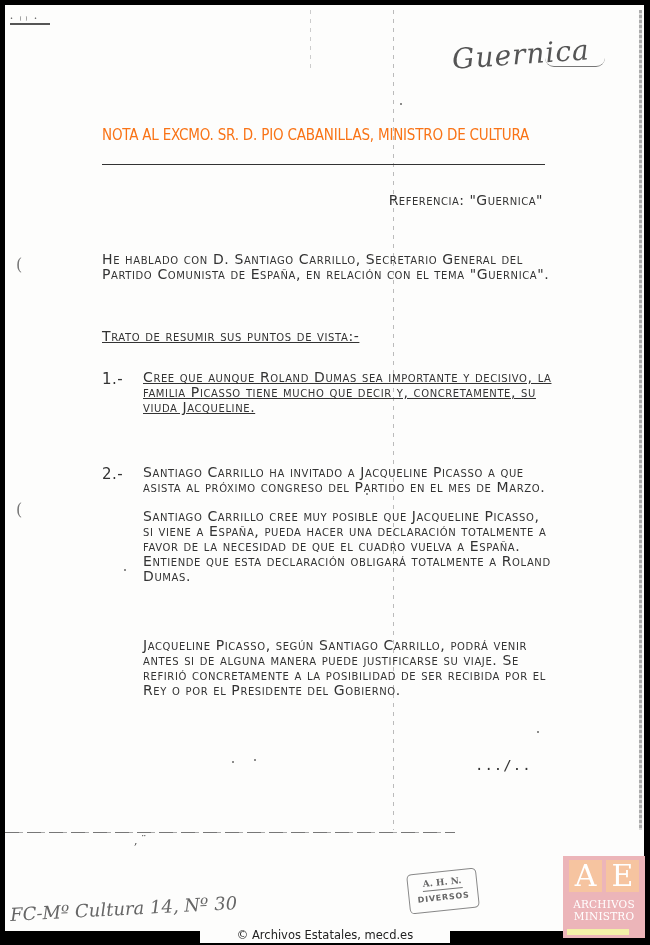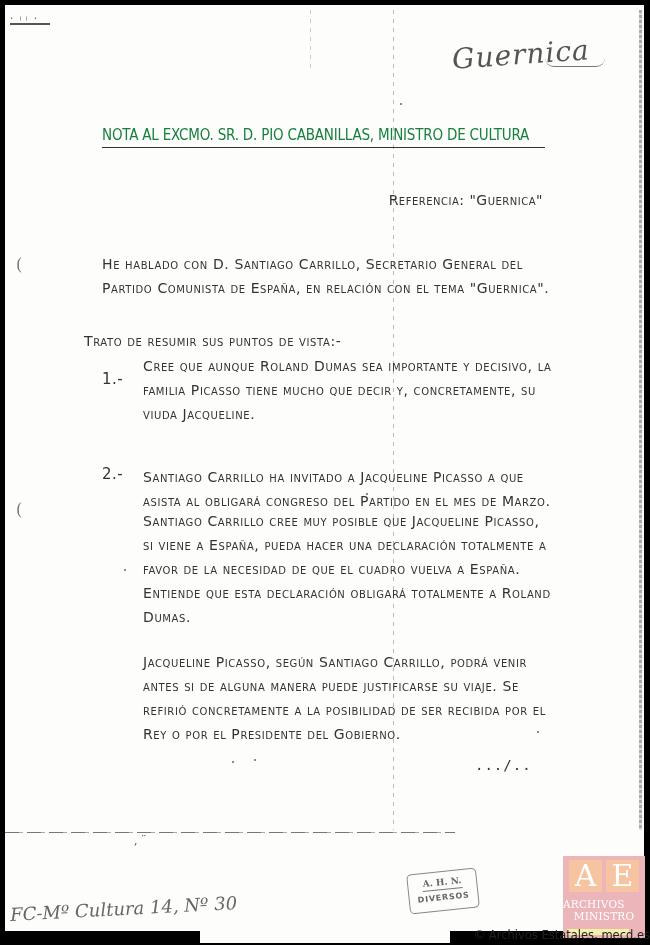--- a/index.html
+++ b/index.html
@@ -37,47 +37,47 @@
       position: absolute; left: 452px; top: 38px; font-family: "DejaVu Serif", serif;
       font-style: italic; font-size: 28px; color: #555; letter-spacing: 1px;
       transform: rotate(-4deg);
     }
     .handnote-tail {
       position: absolute; left: 545px; top: 58px; width: 60px; height: 8px;
       border-bottom: 1px solid #777; border-radius: 0 0 30px 30px;
     }
     .title {
       position: absolute; left: 102px; top: 126px; width: 443px;
-      font-size: 15px; color: #15803d; letter-spacing: -0.2px; white-space: nowrap;
-      padding-bottom: 3px; border-bottom: 1.5px solid #333;
+      font-size: 15px; color: #f97316; letter-spacing: -0.2px; white-space: nowrap;
+      padding-bottom: 20px; border-bottom: 1.5px solid #333;
       font-family: "DejaVu Sans Condensed", "DejaVu Sans", sans-serif;
       font-stretch: condensed;
     }
     .ref {
       position: absolute; right: 107px; top: 192px; font-size: 14px; color: #333;
       font-variant: small-caps; letter-spacing: 0.5px;
       font-family: "DejaVu Sans", sans-serif;
     }
     .body-text {
-      position: absolute; color: #333; font-size: 14px; line-height: 24px;
+      position: absolute; color: #333; font-size: 14px; line-height: 15px;
       font-variant: small-caps; letter-spacing: 0.6px;
       font-family: "DejaVu Sans", sans-serif; margin: 0;
     }
     .p1 { left: 102px; top: 252px; width: 450px; }
-    .p2 { left: 84px; top: 329px; width: 450px; }
+    .p2 { left: 102px; top: 329px; width: 450px; text-decoration: underline; }
     .item-num {
       position: absolute; color: #333; font-size: 15px; letter-spacing: 0.5px;
       font-family: "DejaVu Sans", sans-serif;
     }
     .n1 { left: 102px; top: 370px; }
     .n2 { left: 102px; top: 465px; }
-    .i1 { left: 143px; top: 354px; width: 410px; }
+    .i1 { left: 143px; top: 370px; width: 410px; text-decoration: underline; }
     .i2 { left: 143px; top: 465px; width: 410px; }
     .i2b { left: 143px; top: 509px; width: 410px; }
-    .i2c { left: 143px; top: 638px; width: 410px; margin-top: 12px; }
+    .i2c { left: 143px; top: 638px; width: 410px; }
     .continued {
       position: absolute; left: 475px; top: 757px; font-size: 14px; color: #333;
       letter-spacing: 1px;
     }
     .speck { position:absolute; width:2px; height:2px; background:#666; border-radius:1px; }
     .stamp {
       position: absolute; left: 408px; top: 871px; width: 68px; height: 38px;
       border: 1.5px solid #888; border-radius: 5px; transform: rotate(-6deg);
       text-align: center; color: #666; font-family: "DejaVu Serif", serif;
     }
@@ -93,32 +93,32 @@
       background: #ecb5b9;
     }
     .logo .letters { display: flex; gap: 4px; margin: 4px 0 0 6px; }
     .logo .tile {
       width: 33px; height: 32px; background: #f6c4a0; color: #fff;
       font-family: "DejaVu Serif", serif; font-size: 30px; line-height: 32px;
       text-align: center;
     }
     .logo .l1 {
       font-family: "DejaVu Serif", serif; color: #fff; font-size: 10.5px;
-      margin-top: 6px; letter-spacing: 0.2px;
+      text-align: center; margin-top: 6px; letter-spacing: 0.2px;
     }
     .logo .l2 {
       font-family: "DejaVu Serif", serif; color: #fff; font-size: 10.5px;
       text-align: center; letter-spacing: 0.2px;
     }
     .logo .strip {
       position: absolute; left: 4px; bottom: 3px; width: 62px; height: 6px;
       background: #f3f0a8;
     }
     .copyright {
-      position: absolute; left: 0; top: 928px; width: 650px; text-align: right;
+      position: absolute; left: 0; top: 928px; width: 650px; text-align: center;
       font-family: "DejaVu Sans", sans-serif; font-size: 11.5px; color: #222;
       background: transparent; z-index: 2;
     }
     .copyright-bg {
       position: absolute; left: 200px; top: 929px; width: 250px; height: 14px;
       background: #fdfdfc;
     }
     .bottom-black { position: absolute; left:0; top: 943px; width: 650px; height: 2px; background:#000; }
     .tick { position:absolute; font-family:"DejaVu Serif", serif; color:#777; font-size: 16px; }
   </style>
@@ -141,21 +141,21 @@
 
 <div class="ref">Referencia:  "Guernica"</div>
 
 <p class="body-text p1">He hablado con D. Santiago Carrillo, Secretario General del Partido Comunista de España, en relación con el tema "Guernica".</p>
 <p class="body-text p2">Trato de resumir sus puntos de vista:-</p>
 
 <div class="item-num n1">1.-</div>
 <p class="body-text i1">Cree que aunque Roland Dumas sea importante y decisivo, la familia Picasso tiene mucho que decir y, concretamente, su viuda Jacqueline.</p>
 
 <div class="item-num n2">2.-</div>
-<p class="body-text i2">Santiago Carrillo ha invitado a Jacqueline Picasso a que asista al obligará congreso del Partido en el mes de Marzo.</p>
+<p class="body-text i2">Santiago Carrillo ha invitado a Jacqueline Picasso a que asista al próximo congreso del Partido en el mes de Marzo.</p>
 <p class="body-text i2b">Santiago Carrillo cree muy posible que Jacqueline Picasso, si viene a España, pueda hacer una declaración totalmente a favor de la necesidad de que el cuadro vuelva a España.  Entiende que esta declaración obligará totalmente a Roland Dumas.</p>
 <p class="body-text i2c">Jacqueline Picasso, según Santiago Carrillo, podrá venir antes si de alguna manera puede justificarse su viaje.  Se refirió concretamente a la posibilidad de ser recibida por el Rey o por el Presidente del Gobierno.</p>
 
 <div class="continued">.../..</div>
 
 <span class="speck" style="left:124px;top:569px"></span>
 <span class="speck" style="left:366px;top:493px"></span>
 <span class="speck" style="left:232px;top:761px"></span>
 <span class="speck" style="left:254px;top:759px"></span>
 <span class="speck" style="left:537px;top:731px"></span>

